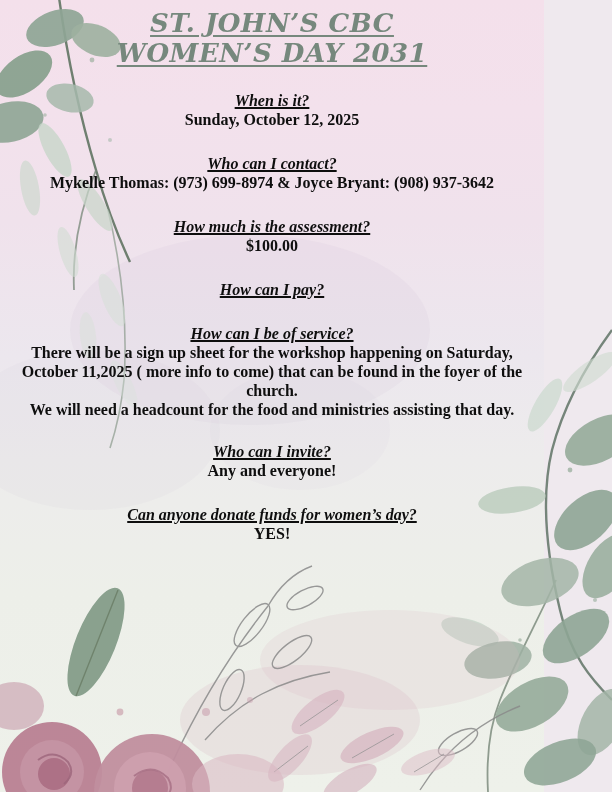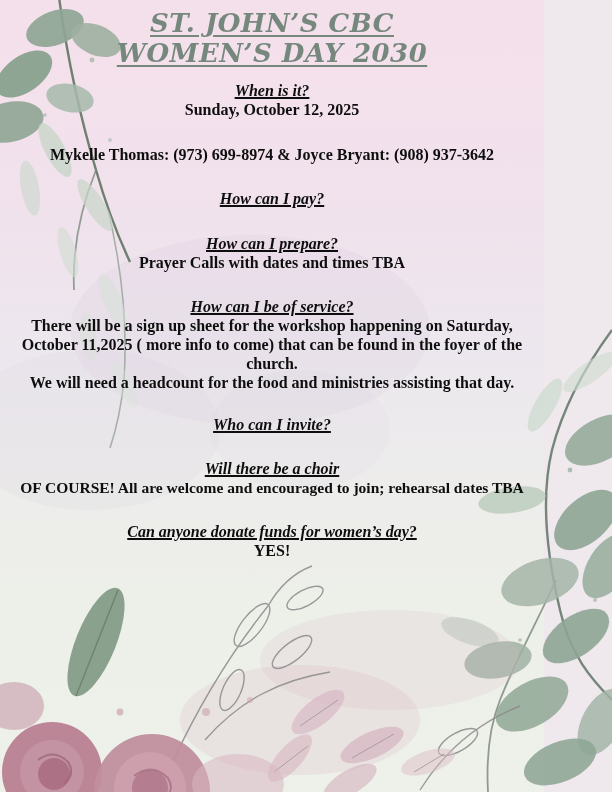--- a/index.html
+++ b/index.html
@@ -28,21 +28,21 @@
   }
   .title .tline{display:block;text-decoration:underline;text-decoration-thickness:2px;text-underline-offset:3px;}
   .faq{width:100%;box-sizing:border-box;padding:0 13px;}
   .faq .q{
     font-weight:bold;font-style:italic;font-size:16px;line-height:18px;
     text-decoration:underline;text-decoration-thickness:1.5px;
   }
   .faq .a{font-weight:bold;font-size:16px;line-height:19px;}
   .faq.wide{padding:0 3px;}
   .faq.tight .a{font-size:15.5px;}
-  .mt22{margin-top:14px}.mt26{margin-top:26px}.mt27{margin-top:27px}.mt33{margin-top:24px}
+  .mt22{margin-top:24px}.mt26{margin-top:26px}.mt27{margin-top:27px}.mt33{margin-top:24px}
 </style>
 </head>
 <body>
 
 <div class="page">
 
   <svg class="decor" viewBox="0 0 612 792" xmlns="http://www.w3.org/2000/svg">
 
     <g>
       <ellipse cx="250" cy="330" rx="180" ry="95" fill="#c4b3d0" opacity="0.10"></ellipse>
@@ -134,57 +134,55 @@
       <circle cx="206" cy="712" r="4" fill="#c9a1af" opacity="0.6"></circle>
       <circle cx="250" cy="700" r="3" fill="#c9a1af" opacity="0.5"></circle>
       <circle cx="120" cy="712" r="3.4" fill="#bd8496" opacity="0.5"></circle>
     </g>
   </svg>
 
   <div class="content">
 
     <div class="title">
       <span class="tline">ST. JOHN’S CBC</span>
-      <span class="tline">WOMEN’S DAY 2030</span>
+      <span class="tline">WOMEN’S DAY 2031</span>
     </div>
 
     <div class="faq mt22">
       <div class="q">When is it?</div>
       <div class="a">Sunday, October 12, 2025</div>
     </div>
 
 
     <div class="faq mt26">
+      <div class="q">Who can I contact?</div>
       <div class="a">Mykelle Thomas: (973) 699-8974 &amp; Joyce Bryant: (908) 937-3642</div>
     </div>
 
+    <div class="faq mt26">
+      <div class="q">How much is the assessment?</div>
+      <div class="a">$100.00</div>
+    </div>
 
     <div class="faq wide mt26">
       <div class="q">How can I pay?</div>
     </div>
 
-    <div class="faq mt27">
-      <div class="q">How can I prepare?</div>
-      <div class="a">Prayer Calls with dates and times TBA</div>
-    </div>
 
     <div class="faq wide mt26">
       <div class="q">How can I be of service?</div>
       <div class="a">There will be a sign up sheet for the workshop happening on Saturday, October 11,2025 ( more info to come) that can be found in the foyer of the church.</div>
       <div class="a">We will need a headcount for the food and ministries assisting that day.</div>
     </div>
 
     <div class="faq mt33">
       <div class="q">Who can I invite?</div>
+      <div class="a">Any and everyone!</div>
     </div>
 
-    <div class="faq wide tight mt26">
-      <div class="q">Will there be a choir</div>
-      <div class="a">OF COURSE! All are welcome and encouraged to join; rehearsal dates TBA</div>
-    </div>
 
     <div class="faq mt26">
       <div class="q">Can anyone donate funds for women’s day?</div>
       <div class="a">YES!</div>
     </div>
 
   </div>
 </div>
 
 </body></html>

